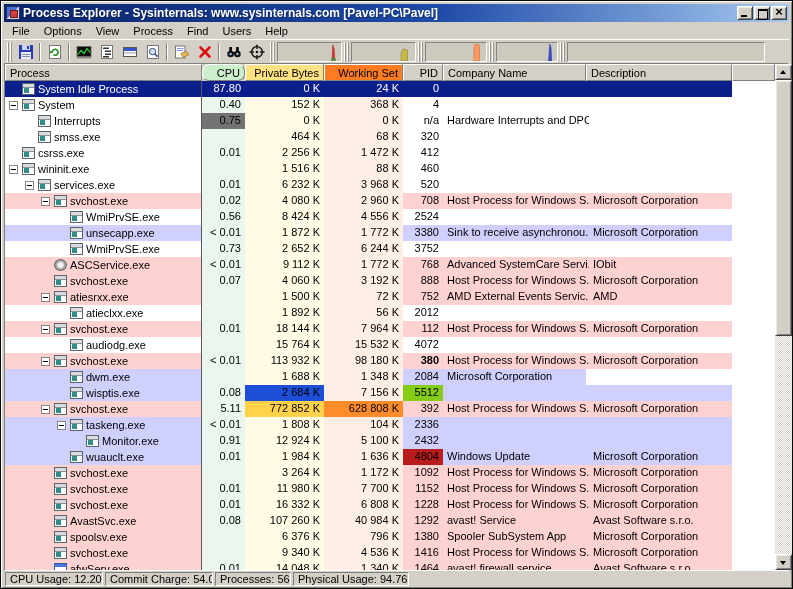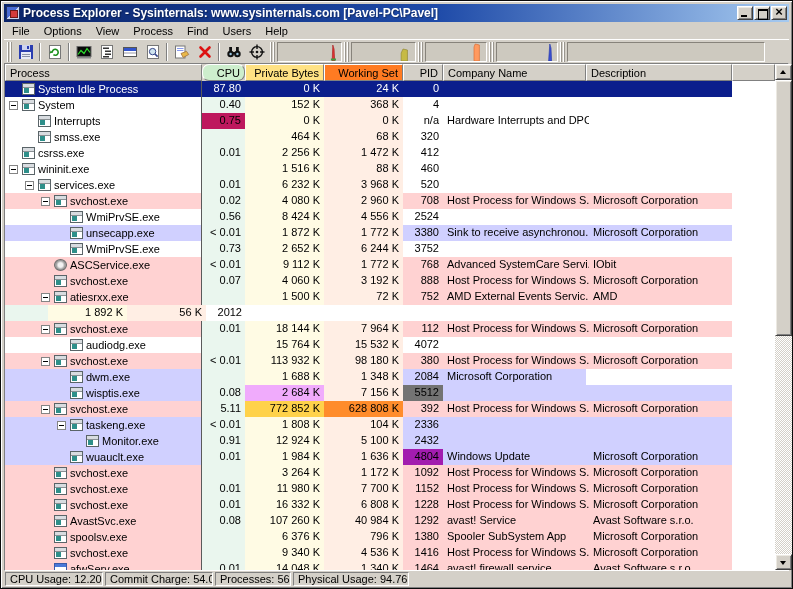--- a/index.html
+++ b/index.html
@@ -310,21 +310,21 @@
             <div class="cell" style="width: 146px; background: rgb(255, 255, 255);"></div>
             <div class="cell" style="width: 143px; background: rgb(255, 255, 255);"></div>
           </div>
           <div class="row">
             <div class="cell name-cell" style="width: 197px; background: rgb(255, 255, 255);">
               <span class="ind" style="width: 19px;"></span>
               <span class="ind" style="width: 13px;"></span>
               <span class="picon app"></span>
               <span class="pname">Interrupts</span>
             </div>
-            <div class="cell r" style="width: 43px; background: #be185d;">0.75</div>
+            <div class="cell r" style="width: 43px; background: #737373;">0.75</div>
             <div class="cell r" style="width: 79px; background: rgb(255, 251, 228);">0 K</div>
             <div class="cell r" style="width: 79px; background: rgb(255, 238, 228);">0 K</div>
             <div class="cell r" style="width: 40px; background: rgb(255, 255, 255);">n/a</div>
             <div class="cell" style="width: 146px; background: rgb(255, 255, 255);">Hardware Interrupts and DPCs</div>
             <div class="cell" style="width: 143px; background: rgb(255, 255, 255);"></div>
           </div>
           <div class="row">
             <div class="cell name-cell" style="width: 197px; background: rgb(255, 255, 255);">
               <span class="ind" style="width: 19px;"></span>
               <span class="ind" style="width: 13px;"></span>
@@ -480,20 +480,26 @@
               <span class="pname">atiesrxx.exe</span>
             </div>
             <div class="cell r" style="width: 43px; background: rgb(234, 246, 238);"></div>
             <div class="cell r" style="width: 79px; background: rgb(255, 251, 228);">1 500 K</div>
             <div class="cell r" style="width: 79px; background: rgb(255, 238, 228);">72 K</div>
             <div class="cell r" style="width: 40px; background: rgb(255, 210, 210);">752</div>
             <div class="cell" style="width: 146px; background: rgb(255, 210, 210);">AMD External Events Servic...</div>
             <div class="cell" style="width: 143px; background: rgb(255, 210, 210);">AMD</div>
           </div>
           <div class="row">
+            <div class="cell name-cell" style="width: 197px; background: rgb(255, 255, 255);">
+              <span class="ind" style="width: 51px;"></span>
+              <span class="ind" style="width: 13px;"></span>
+              <span class="picon app"></span>
+              <span class="pname">atieclxx.exe</span>
+            </div>
             <div class="cell r" style="width: 43px; background: rgb(234, 246, 238);"></div>
             <div class="cell r" style="width: 79px; background: rgb(255, 251, 228);">1 892 K</div>
             <div class="cell r" style="width: 79px; background: rgb(255, 238, 228);">56 K</div>
             <div class="cell r" style="width: 40px; background: rgb(255, 255, 255);">2012</div>
             <div class="cell" style="width: 146px; background: rgb(255, 255, 255);"></div>
             <div class="cell" style="width: 143px; background: rgb(255, 255, 255);"></div>
           </div>
           <div class="row">
             <div class="cell name-cell" style="width: 197px; background: rgb(255, 210, 210);">
               <span class="ind" style="width: 35px;"></span>
@@ -529,21 +535,21 @@
               <span class="ind" style="width: 35px;"></span>
               <span class="ebox">
                 <span class="minus"></span>
               </span>
               <span class="picon app"></span>
               <span class="pname">svchost.exe</span>
             </div>
             <div class="cell r" style="width: 43px; background: rgb(234, 246, 238);">&lt; 0.01</div>
             <div class="cell r" style="width: 79px; background: rgb(255, 251, 228);">113 932 K</div>
             <div class="cell r" style="width: 79px; background: rgb(255, 238, 228);">98 180 K</div>
-            <div class="cell r" style="width: 40px; background: rgb(255, 210, 210);">380</div>
+            <div class="cell r" style="width: 40px; background: rgb(255, 210, 210); font-weight: bold;">380</div>
             <div class="cell" style="width: 146px; background: rgb(255, 210, 210);">Host Process for Windows S...</div>
             <div class="cell" style="width: 143px; background: rgb(255, 210, 210);">Microsoft Corporation</div>
           </div>
           <div class="row">
             <div class="cell name-cell" style="width: 197px; background: rgb(208, 208, 255);">
               <span class="ind" style="width: 51px;"></span>
               <span class="ind" style="width: 13px;"></span>
               <span class="picon app"></span>
               <span class="pname">dwm.exe</span>
             </div>
@@ -554,23 +560,23 @@
             <div class="cell" style="width: 143px; background: rgb(208, 208, 255);">Microsoft Corporation</div>
           </div>
           <div class="row">
             <div class="cell name-cell" style="width: 197px; background: rgb(208, 208, 255);">
               <span class="ind" style="width: 51px;"></span>
               <span class="ind" style="width: 13px;"></span>
               <span class="picon app"></span>
               <span class="pname">wisptis.exe</span>
             </div>
             <div class="cell r" style="width: 43px; background: rgb(234, 246, 238);">0.08</div>
-            <div class="cell r" style="width: 79px; background: #f0abfc;">2 684 K</div>
+            <div class="cell r" style="width: 79px; background: #1d4ed8;">2 684 K</div>
             <div class="cell r" style="width: 79px; background: rgb(255, 238, 228);">7 156 K</div>
-            <div class="cell r" style="width: 40px; background: #737373;">5512</div>
+            <div class="cell r" style="width: 40px; background: #84cc16;">5512</div>
             <div class="cell" style="width: 146px; background: rgb(208, 208, 255);"></div>
             <div class="cell" style="width: 143px; background: rgb(208, 208, 255);"></div>
           </div>
           <div class="row">
             <div class="cell name-cell" style="width: 197px; background: rgb(255, 210, 210);">
               <span class="ind" style="width: 35px;"></span>
               <span class="ebox">
                 <span class="minus"></span>
               </span>
               <span class="picon app"></span>
@@ -616,21 +622,21 @@
           <div class="row">
             <div class="cell name-cell" style="width: 197px; background: rgb(208, 208, 255);">
               <span class="ind" style="width: 51px;"></span>
               <span class="ind" style="width: 13px;"></span>
               <span class="picon app"></span>
               <span class="pname">wuauclt.exe</span>
             </div>
             <div class="cell r" style="width: 43px; background: rgb(234, 246, 238);">0.01</div>
             <div class="cell r" style="width: 79px; background: rgb(255, 251, 228);">1 984 K</div>
             <div class="cell r" style="width: 79px; background: rgb(255, 238, 228);">1 636 K</div>
-            <div class="cell r" style="width: 40px; background: #a21caf;">4804</div>
+            <div class="cell r" style="width: 40px; background: #b91c1c;">4804</div>
             <div class="cell" style="width: 146px; background: rgb(208, 208, 255);">Windows Update</div>
             <div class="cell" style="width: 143px; background: rgb(208, 208, 255);">Microsoft Corporation</div>
           </div>
           <div class="row">
             <div class="cell name-cell" style="width: 197px; background: rgb(255, 210, 210);">
               <span class="ind" style="width: 35px;"></span>
               <span class="ind" style="width: 13px;"></span>
               <span class="picon app"></span>
               <span class="pname">svchost.exe</span>
             </div>

